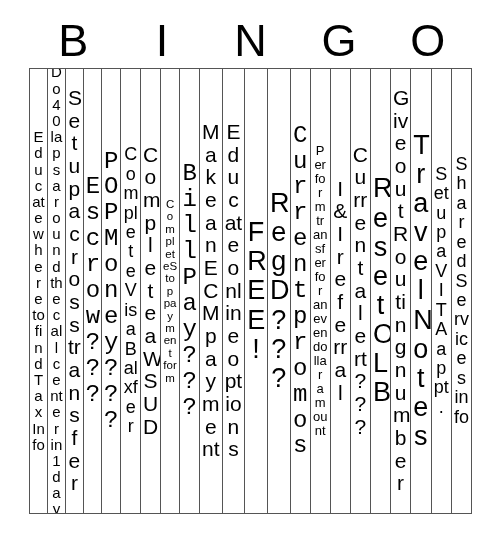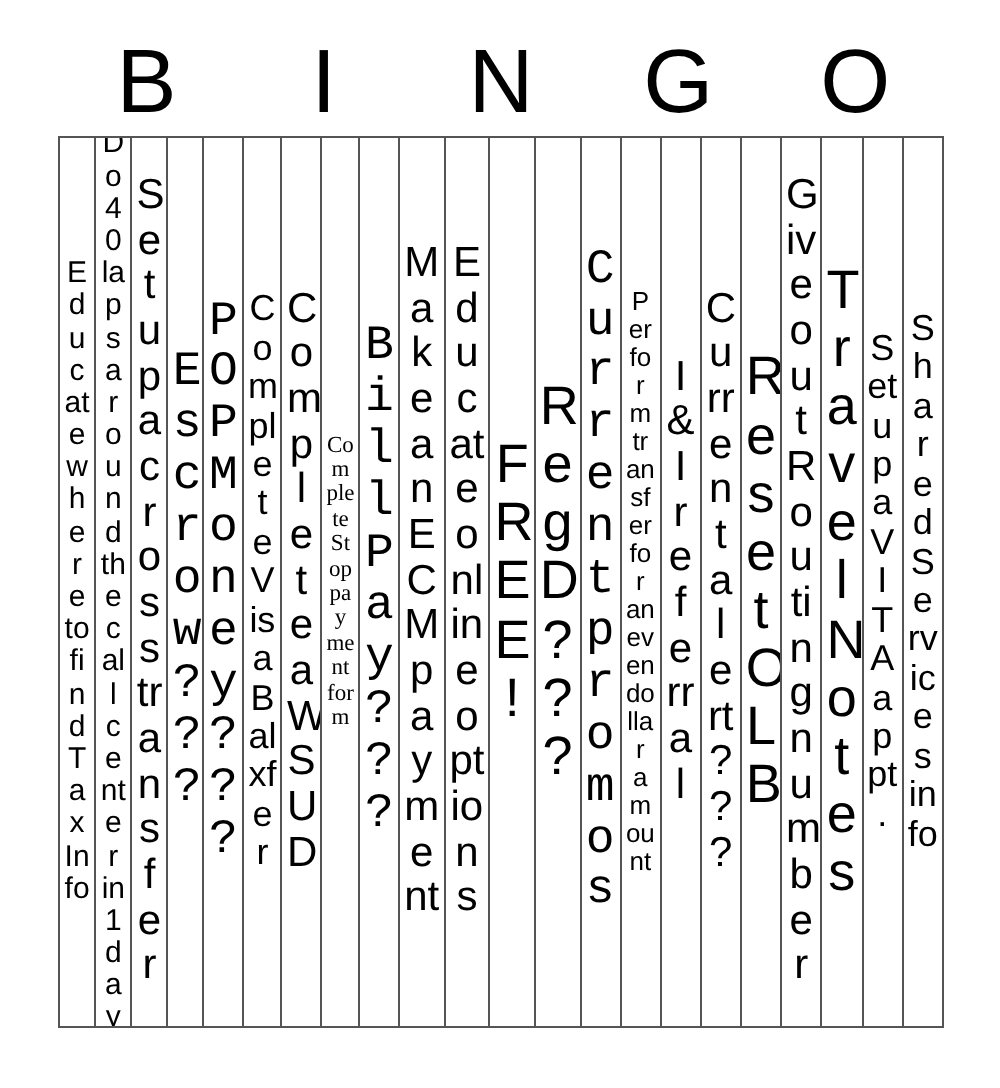--- a/index.html
+++ b/index.html
@@ -85,21 +85,21 @@
     color: #000000;
   }
 
   
   .sz-xxl .cell-text { font-size: 27px; }
   .sz-xl  .cell-text { font-size: 24px; font-family: Liberation Mono, monospace; }
   .sz-l   .cell-text { font-size: 21px; }
   .sz-m   .cell-text { font-size: 18px; }
   .sz-s   .cell-text { font-size: 15px; }
   .sz-xs  .cell-text { font-size: 13px; }
-  .sz-xxs .cell-text { font-size: 11.5px; font-family: Liberation Serif, serif; }
+  .sz-xxs .cell-text { font-size: 11.5px; }
 </style>
 </head>
 <body>
 
 <div id="bingo-card">
 
   <div id="header-row">
     <div class="header-letter">B</div>
     <div class="header-letter">I</div>
     <div class="header-letter">N</div>

